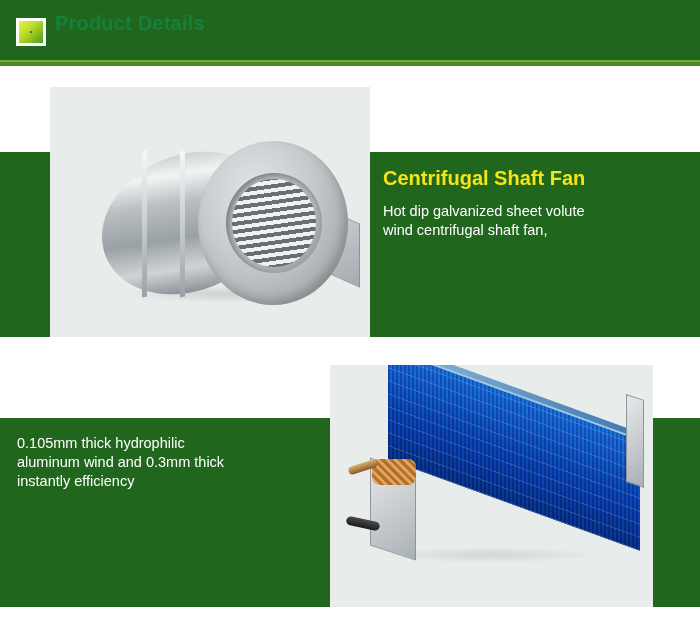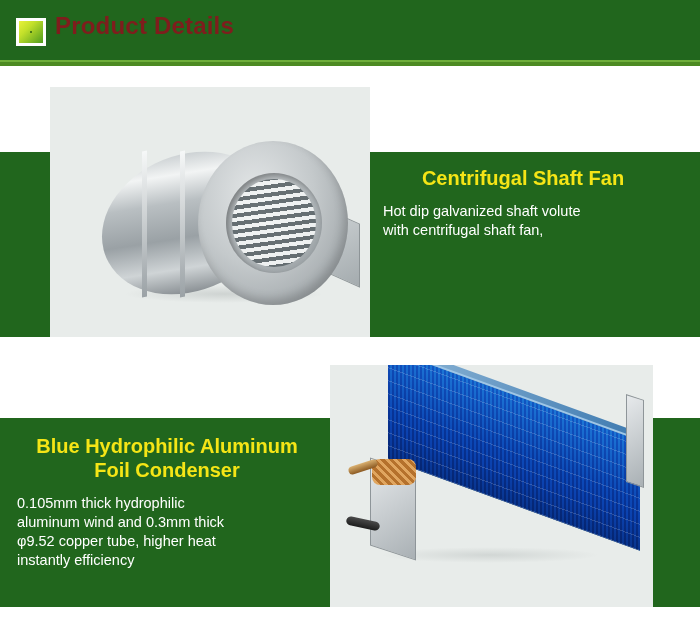--- a/index.html
+++ b/index.html
@@ -12,37 +12,37 @@
   .header{position:absolute;left:0;top:0;width:700px;height:60px;background:#21661d;}
   .header-stripe{position:absolute;left:0;top:60px;width:700px;height:6px;background:#4d8a22;}
   .header-stripe-hi{position:absolute;left:0;top:60px;width:700px;height:2px;background:#6fae3a;}
   .header-icon{position:absolute;left:16px;top:18px;width:30px;height:28px;
        background:#ffffff;padding:3px;box-sizing:border-box;}
   .header-icon i{display:block;width:100%;height:100%;
        background:linear-gradient(135deg,#e9f23a 0%,#c3e02a 35%,#4f9c1e 100%);
        position:relative;}
   .header-icon i:after{content:"";position:absolute;left:50%;top:50%;width:2px;height:2px;
        margin:-1px 0 0 -1px;background:#2b5c14;border-radius:50%;}
-  .header-title{position:absolute;left:55px;top:12px;font-size:24px;font-weight:bold;
-       color:#7f1d1d;letter-spacing:.2px;white-space:nowrap;}
+  .header-title{position:absolute;left:55px;top:12px;font-size:20px;font-weight:bold;
+       color:#15803d;letter-spacing:.2px;white-space:nowrap;}
 
   
   .s1-green{position:absolute;left:0;top:152px;width:700px;height:185px;background:#21661d;}
   .s1-photo{position:absolute;left:50px;top:87px;width:320px;height:250px;background:#e8ecea;
        overflow:hidden;}
   .s1-text{position:absolute;left:383px;top:166px;width:280px;}
 
   
   .s2-green{position:absolute;left:0;top:418px;width:700px;height:189px;background:#21661d;}
   .s2-photo{position:absolute;left:330px;top:365px;width:323px;height:242px;background:#e8ecea;
        overflow:hidden;}
   .s2-text{position:absolute;left:17px;top:434px;width:300px;}
 
   
-  .head-line{font-size:20px;font-weight:bold;color:#f5e516;line-height:24px;margin:0 0 12px 0;text-align:center;}
+  .head-line{font-size:20px;font-weight:bold;color:#f5e516;line-height:24px;margin:0 0 12px 0;}
   .body-line{font-size:14.5px;color:#ffffff;line-height:19px;margin:0;}
   .body-line span{display:block;}
 
   
   .blower{position:absolute;left:52px;top:48px;width:232px;height:176px;}
   .bl-body{position:absolute;left:0;top:18px;width:172px;height:140px;border-radius:50%/50%;
      background:linear-gradient(180deg,#cdd2d4 0%,#f2f4f4 14%,#b9bfc2 34%,#9aa1a5 60%,#cfd4d6 82%,#8b9195 100%);
      transform:skewY(-9deg);}
   .bl-face{position:absolute;left:96px;top:6px;width:150px;height:164px;border-radius:50%;
      background:radial-gradient(ellipse at 38% 32%,#e3e6e7 0%,#c4c9cb 45%,#a7adb0 75%,#8d9497 100%);
@@ -113,46 +113,41 @@
       <div class="bl-face"></div>
       <div class="bl-inlet">
         <div class="bl-blades"></div>
       </div>
     </div>
   </div>
 
   <div class="s1-text">
     <p class="head-line">Centrifugal Shaft Fan</p>
     <p class="body-line">
-      <span>Hot dip galvanized shaft volute</span>
-      <span>with centrifugal shaft fan,</span>
+      <span>Hot dip galvanized sheet volute</span>
+      <span>wind centrifugal shaft fan,</span>
     </p>
   </div>
 
   <div class="s2-green"></div>
 
   <div class="s2-photo">
     <div class="cond">
       <div class="cd-shadow"></div>
       <div class="cd-top"></div>
       <div class="cd-core"></div>
       <div class="cd-plate-r"></div>
       <div class="cd-plate-l"></div>
       <div class="cd-copper"></div>
       <div class="cd-pipe1"></div>
       <div class="cd-pipe2"></div>
     </div>
   </div>
 
   <div class="s2-text">
-    <p class="head-line">
-      <span>Blue Hydrophilic Aluminum</span>
-      <span>Foil Condenser</span>
-    </p>
     <p class="body-line">
       <span>0.105mm thick hydrophilic</span>
       <span>aluminum wind and 0.3mm thick</span>
-      <span>φ9.52 copper tube, higher heat</span>
       <span>instantly efficiency</span>
     </p>
   </div>
 
 </div>
 
 </body></html>

